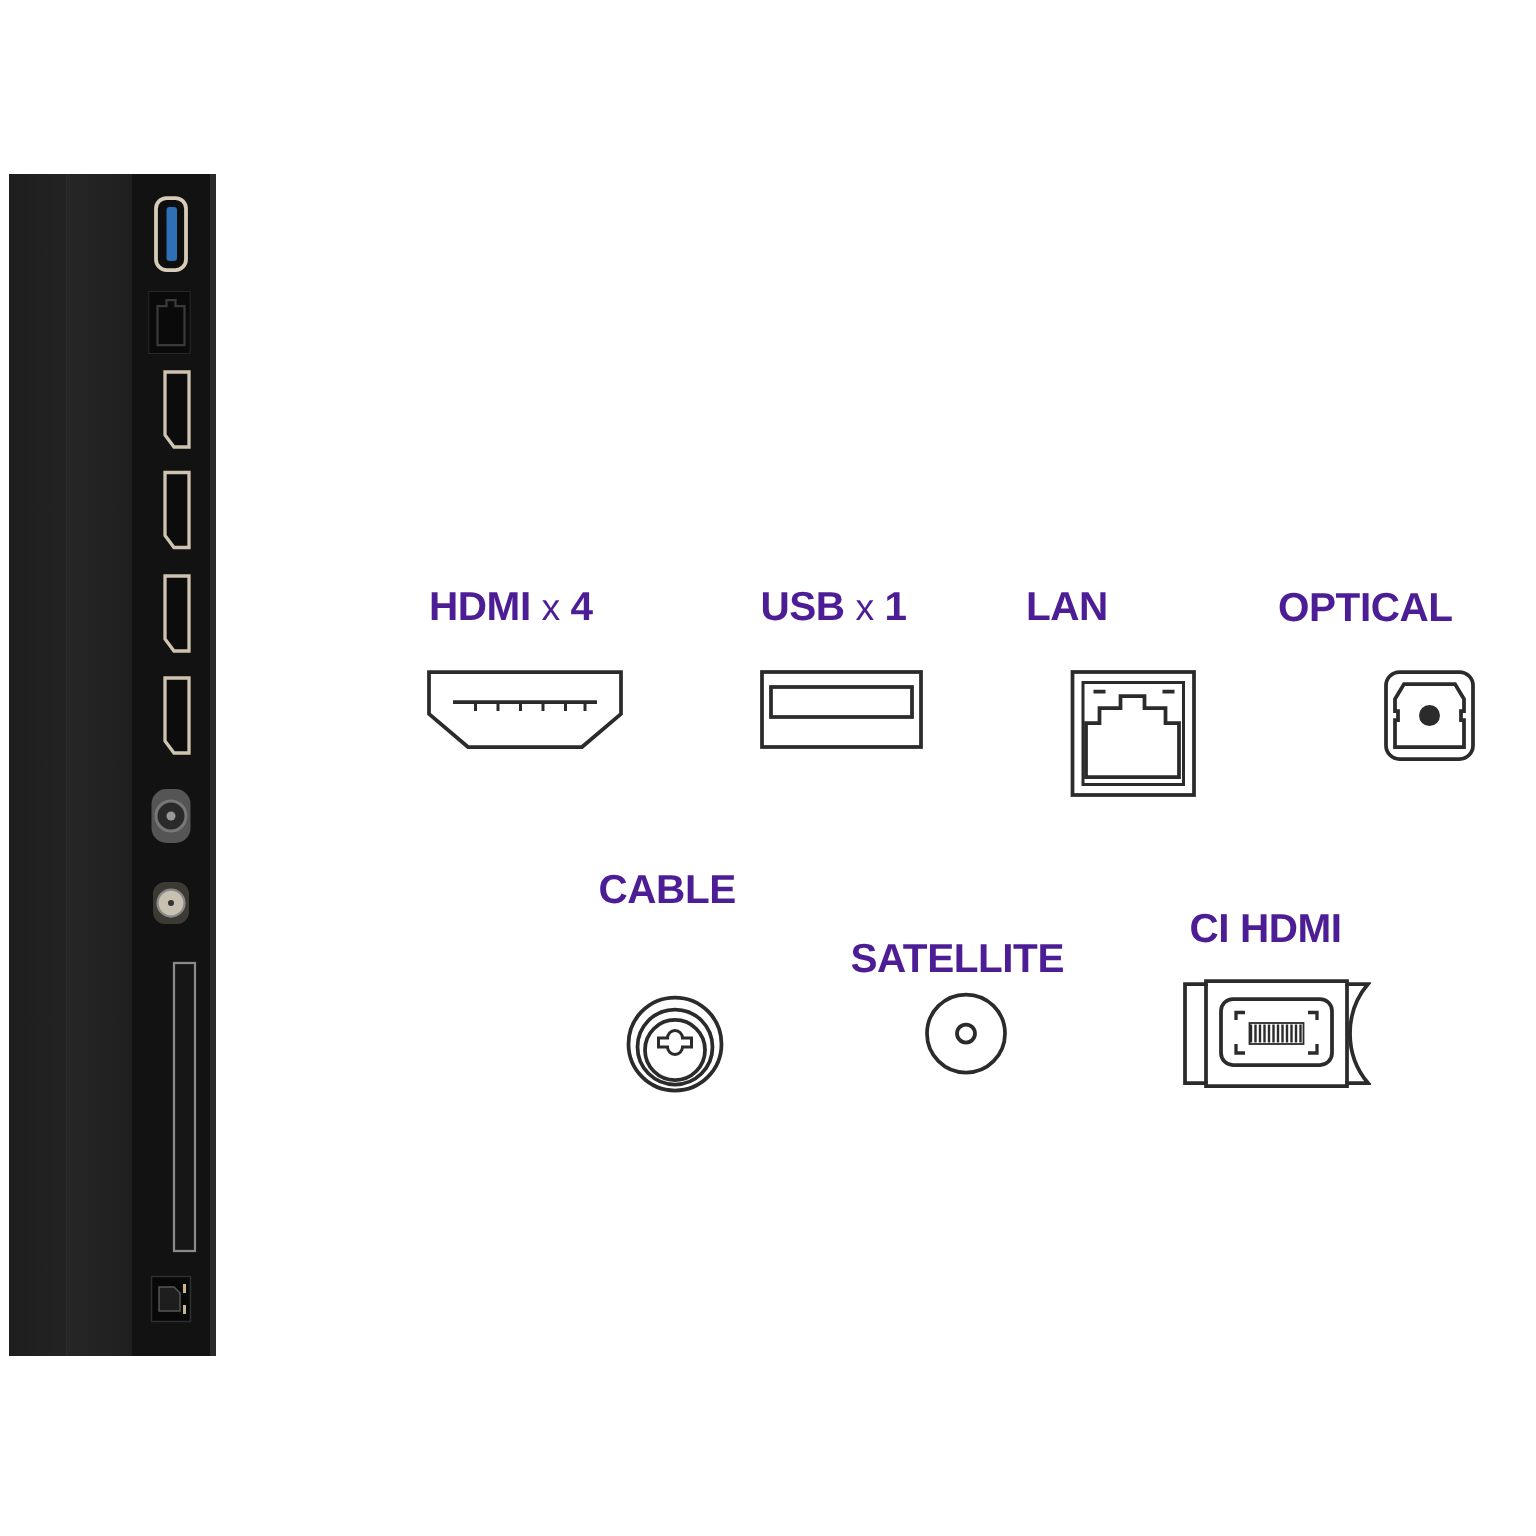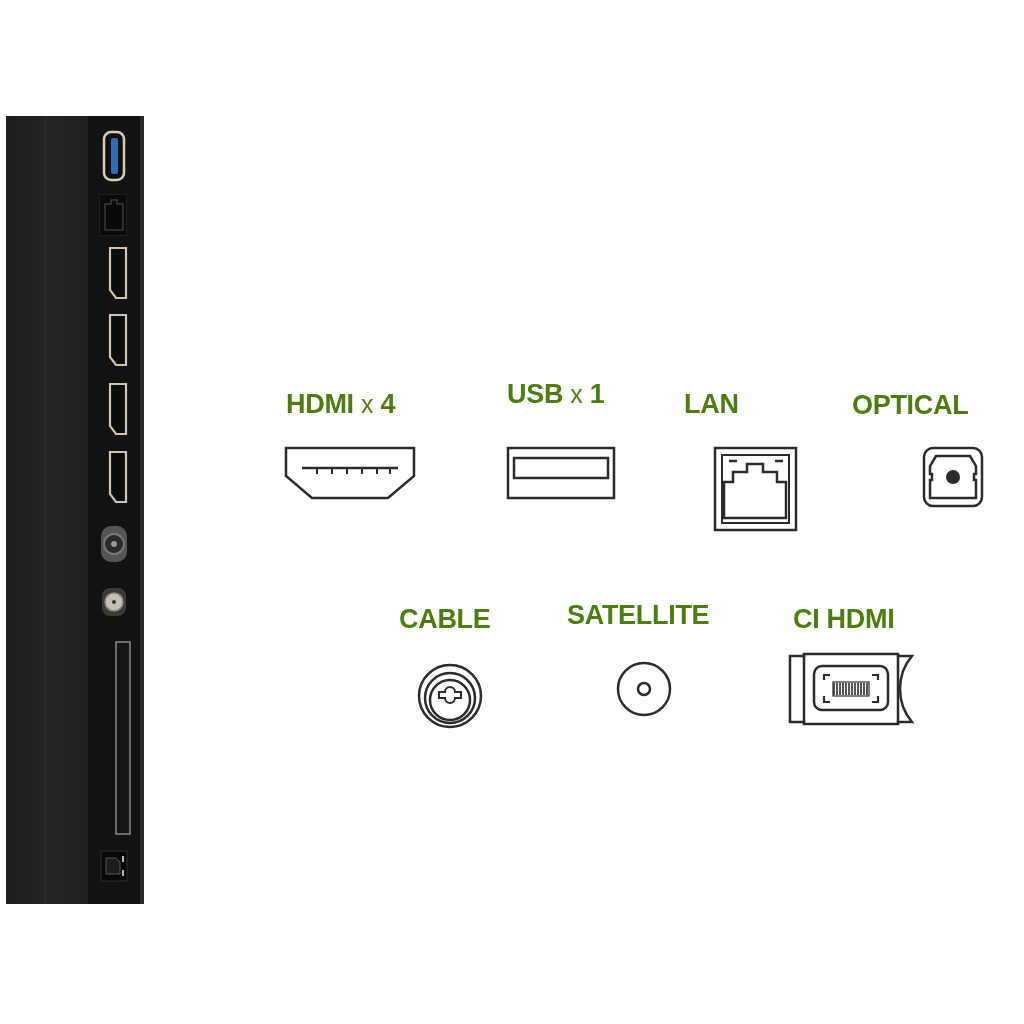--- a/index.html
+++ b/index.html
@@ -4,21 +4,21 @@
 <style>
   html, body { margin:0; padding:0; }
   body { width:1024px; height:1024px; background:#ffffff; position:relative; overflow:hidden;
          font-family:"Liberation Sans", sans-serif; }
   .panel { position:absolute; left:6px; top:116px; width:138px; height:788px; background:#1b1b1b; }
   .strip1 { position:absolute; left:0; top:0; width:38px; height:100%; background:linear-gradient(90deg,#1e1e1e,#232323); }
   .strip2 { position:absolute; left:38px; top:0; width:44px; height:100%; background:linear-gradient(90deg,#262626,#1f1f1f); border-left:1px solid #2c2c2c; }
   .strip3 { position:absolute; left:82px; top:0; width:52px; height:100%; background:#121212; }
   .strip4 { position:absolute; left:134px; top:0; width:4px; height:100%; background:#2a2a2a; }
   .port { position:absolute; }
-  .lbl { position:absolute; font-weight:bold; font-size:27px; color:#4d7c0f; white-space:nowrap; letter-spacing:-0.3px;text-align:center; }
+  .lbl { position:absolute; font-weight:bold; font-size:27px; color:#4c1d95; white-space:nowrap; letter-spacing:-0.3px;text-align:center; }
   .lbl .x { font-weight:normal; font-size:25px; }
   .icon { position:absolute; }
 </style>
 </head>
 <body>
 
 <div class="panel">
   <div class="strip1"></div>
   <div class="strip2"></div>
   <div class="strip3"></div>
@@ -77,21 +77,21 @@
   <g stroke="#2b2b2b" stroke-width="2">
     <line x1="33" y1="22" x2="33" y2="28"></line>
       <line x1="48" y1="22" x2="48" y2="28"></line>
     <line x1="63" y1="22" x2="63" y2="28"></line>
       <line x1="78" y1="22" x2="78" y2="28"></line>
     <line x1="93" y1="22" x2="93" y2="28"></line>
       <line x1="106" y1="22" x2="106" y2="28"></line>
   </g>
 </svg>
 
-<div class="lbl" style="left:507px;top:379px">
+<div class="lbl" style="left:507px;top:389px">
   <span>USB</span>
   <span class="x">x</span>
   <span>1</span>
 </div>
 <svg class="icon" style="left:506px;top:446px" width="110" height="54">
   <rect x="2" y="2" width="106" height="50" fill="none" stroke="#2b2b2b" stroke-width="2.5"></rect>
   <rect x="8" y="12" width="94" height="20" fill="none" stroke="#2b2b2b" stroke-width="2.5"></rect>
 </svg>
 
 <div class="lbl" style="left:684px;top:389px">LAN</div>
@@ -103,29 +103,29 @@
   <line x1="62" y1="15" x2="70" y2="15" stroke="#2b2b2b" stroke-width="2.5"></line>
 </svg>
 
 <div class="lbl" style="left:852px;top:390px">OPTICAL</div>
 <svg class="icon" style="left:922px;top:446px" width="62" height="62">
   <rect x="2" y="2" width="58" height="58" rx="9" fill="none" stroke="#2b2b2b" stroke-width="2.5"></rect>
   <path d="M14 10 H48 L54 20 V28 H52 V34 H54 V52 H8 V34 H10 V28 H8 V20 Z" fill="none" stroke="#2b2b2b" stroke-width="2.5"></path>
   <circle cx="31" cy="31" r="7" fill="#2b2b2b"></circle>
 </svg>
 
-<div class="lbl" style="left:399px;top:604px">CABLE</div>
+<div class="lbl" style="left:399px;top:578px">CABLE</div>
 <svg class="icon" style="left:416px;top:662px" width="68" height="68">
   <circle cx="34" cy="34" r="31" fill="none" stroke="#2b2b2b" stroke-width="2.5"></circle>
   <circle cx="34" cy="36" r="25" fill="none" stroke="#2b2b2b" stroke-width="2.5"></circle>
   <circle cx="34" cy="38" r="20" fill="none" stroke="#2b2b2b" stroke-width="2.5"></circle>
   <path d="M23 30 H29 A5 5 0 0 1 39 30 H45 V36 H39 A5 5 0 0 1 29 36 H23 Z" fill="none" stroke="#2b2b2b" stroke-width="2"></path>
 </svg>
 
-<div class="lbl" style="left:567px;top:600px">SATELLITE</div>
+<div class="lbl" style="left:567px;top:624px">SATELLITE</div>
 <svg class="icon" style="left:615px;top:660px" width="58" height="58">
   <circle cx="29" cy="29" r="26" fill="none" stroke="#2b2b2b" stroke-width="2.5"></circle>
   <circle cx="29" cy="29" r="6" fill="none" stroke="#2b2b2b" stroke-width="2.5"></circle>
 </svg>
 
 <div class="lbl" style="left:793px;top:604px">CI HDMI</div>
 <svg class="icon" style="left:788px;top:652px" width="126" height="74">
   <path d="M2 4 H16 V2 H110 V4 H124 Q112 18 112 37 Q112 56 124 70 H110 V72 H16 V70 H2 Z" fill="none" stroke="#2b2b2b" stroke-width="2.5"></path>
   <line x1="16" y1="4" x2="16" y2="70" stroke="#2b2b2b" stroke-width="2.5"></line>
   <line x1="110" y1="4" x2="110" y2="70" stroke="#2b2b2b" stroke-width="2.5"></line>

